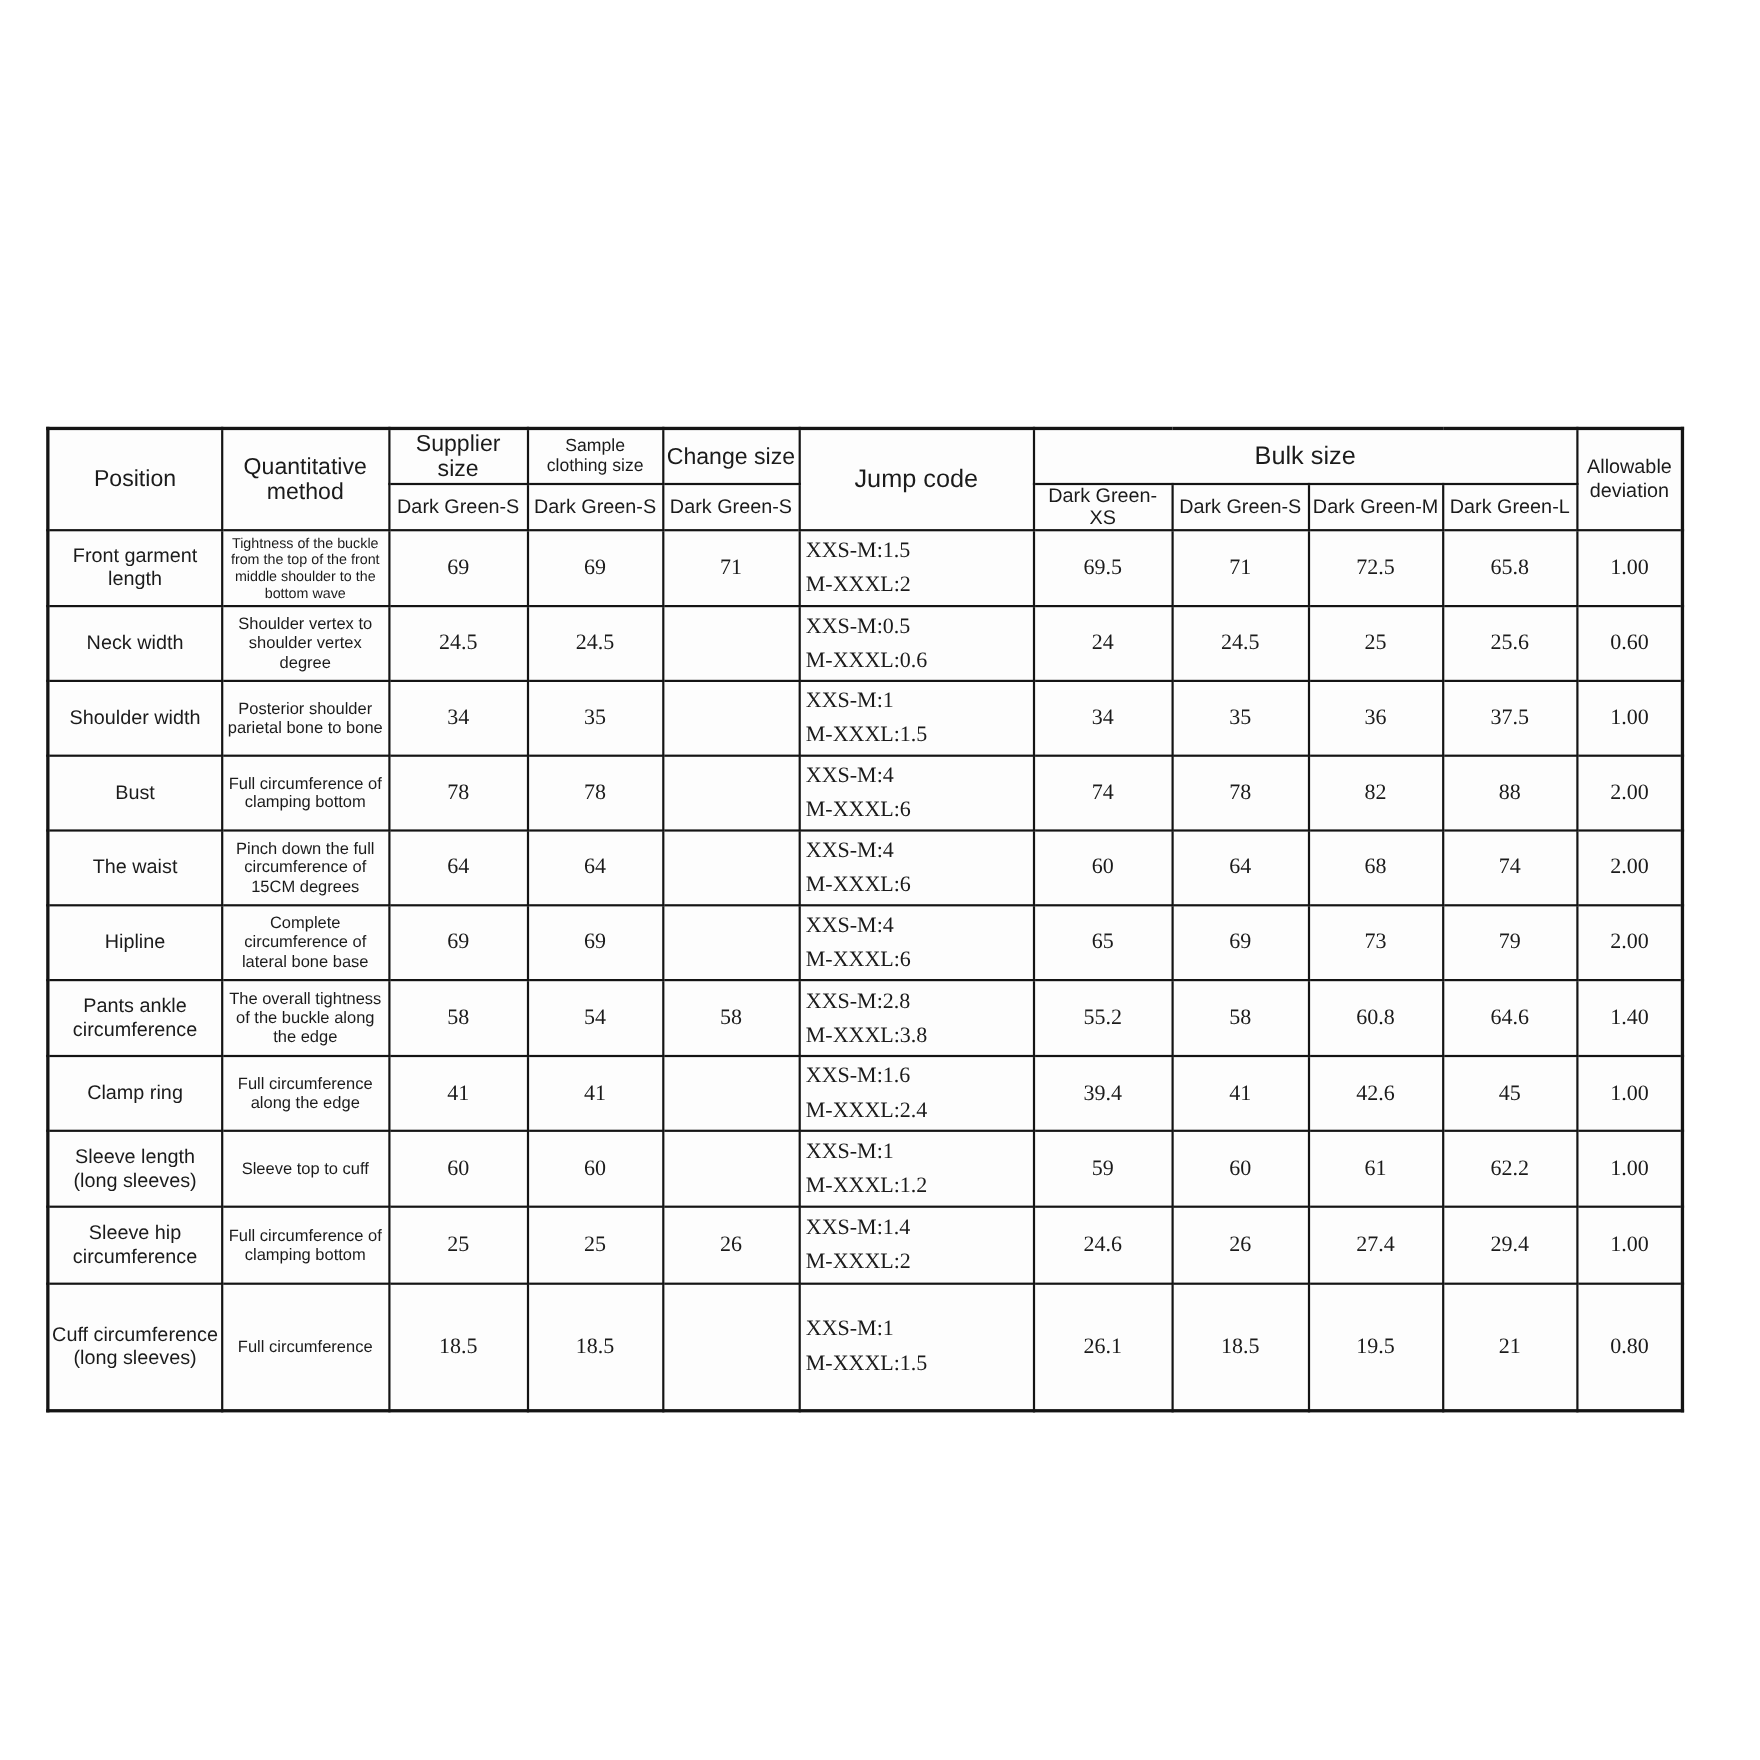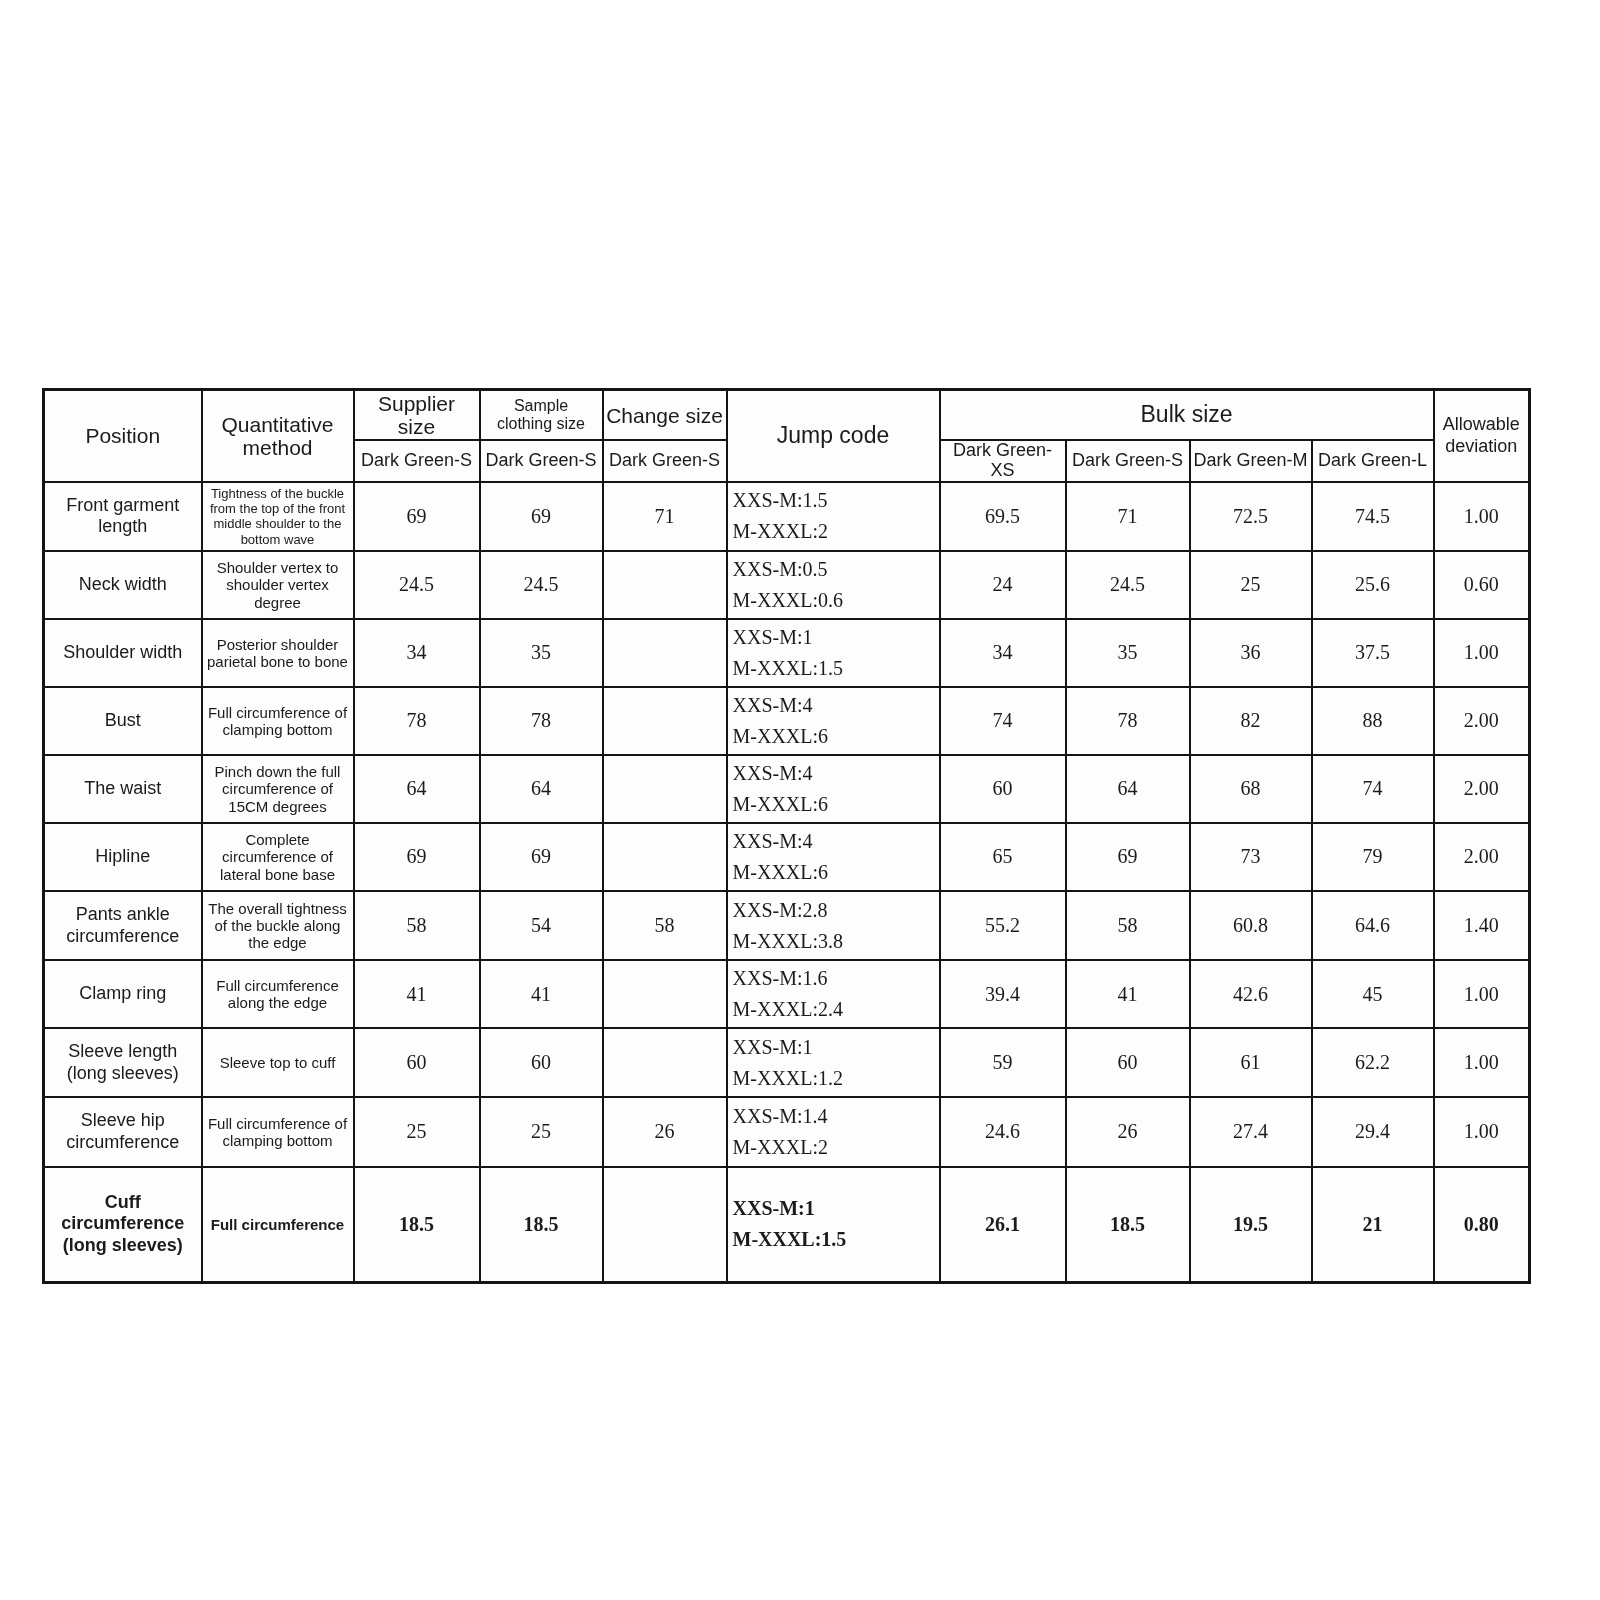--- a/index.html
+++ b/index.html
@@ -105,21 +105,21 @@
     <td class="num-cell">69</td>
     <td class="num-cell">69</td>
     <td class="num-cell">71</td>
     <td class="jump-cell">
       <div>XXS-M:1.5</div>
       <div>M-XXXL:2</div>
     </td>
     <td class="num-cell">69.5</td>
     <td class="num-cell">71</td>
     <td class="num-cell">72.5</td>
-    <td class="num-cell">74.5</td>
+    <td class="num-cell">65.8</td>
     <td class="num-cell">1.00</td>
   </tr>
 
   <tr style="height: 67px;">
     <td class="pos-cell">Neck width</td>
     <td class="method-cell">Shoulder vertex to shoulder vertex degree</td>
     <td class="num-cell">24.5</td>
     <td class="num-cell">24.5</td>
     <td class="num-cell"></td>
     <td class="jump-cell">
@@ -262,21 +262,21 @@
       <div>XXS-M:1.4</div>
       <div>M-XXXL:2</div>
     </td>
     <td class="num-cell">24.6</td>
     <td class="num-cell">26</td>
     <td class="num-cell">27.4</td>
     <td class="num-cell">29.4</td>
     <td class="num-cell">1.00</td>
   </tr>
 
-  <tr style="height: 116px; font-weight: bold;">
+  <tr style="height: 116px;">
     <td class="pos-cell">Cuff circumference (long sleeves)</td>
     <td class="method-cell">Full circumference</td>
     <td class="num-cell">18.5</td>
     <td class="num-cell">18.5</td>
     <td class="num-cell"></td>
     <td class="jump-cell">
       <div>XXS-M:1</div>
       <div>M-XXXL:1.5</div>
     </td>
     <td class="num-cell">26.1</td>

